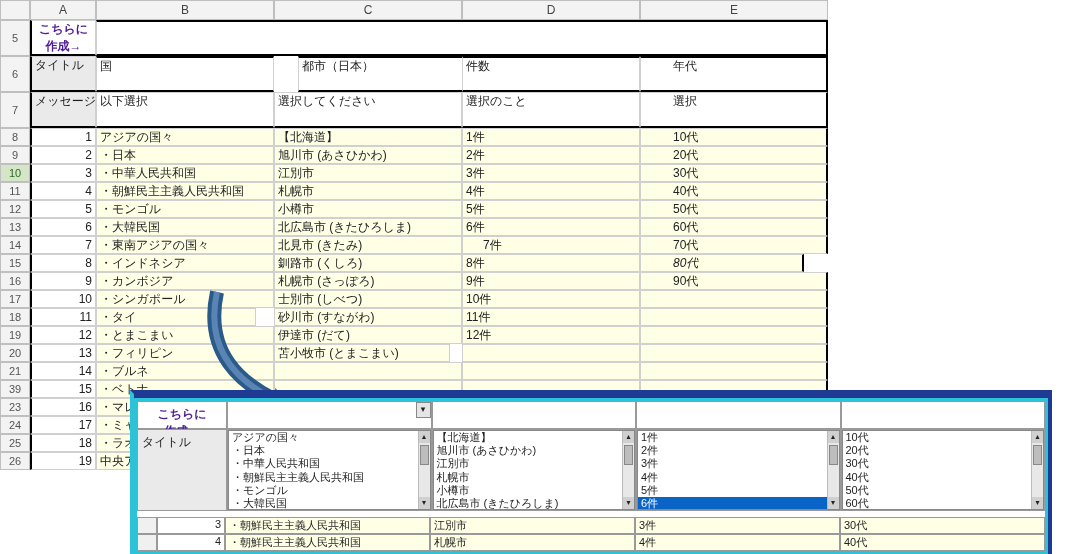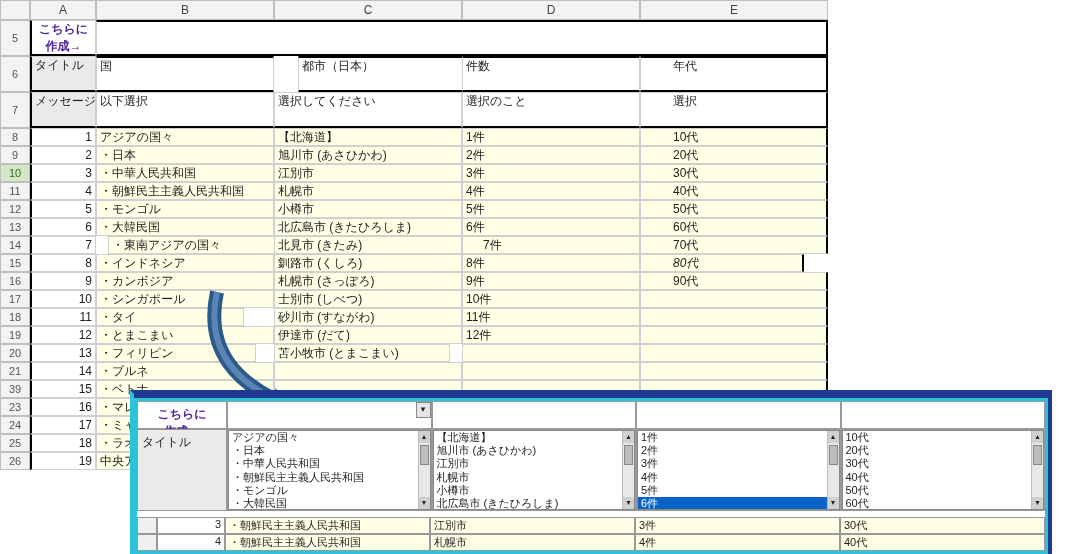--- a/index.html
+++ b/index.html
@@ -189,51 +189,51 @@
       <div class="cell soft" style="left: 96px; top: 200px; width: 178px; height: 18px;">・モンゴル</div>
       <div class="cell soft" style="left: 274px; top: 200px; width: 188px; height: 18px;">小樽市</div>
       <div class="cell soft" style="left: 462px; top: 200px; width: 178px; height: 18px;">5件</div>
       <div class="cell soft thick-r" style="left: 640px; top: 200px; width: 188px; height: 18px;">50代</div>
       <div class="cell num thick-l" style="left: 30px; top: 218px; width: 66px; height: 18px;">6</div>
       <div class="cell soft" style="left: 96px; top: 218px; width: 178px; height: 18px;">・大韓民国</div>
       <div class="cell soft" style="left: 274px; top: 218px; width: 188px; height: 18px;">北広島市 (きたひろしま)</div>
       <div class="cell soft" style="left: 462px; top: 218px; width: 178px; height: 18px;">6件</div>
       <div class="cell soft thick-r" style="left: 640px; top: 218px; width: 188px; height: 18px;">60代</div>
       <div class="cell num thick-l" style="left: 30px; top: 236px; width: 66px; height: 18px;">7</div>
-      <div class="cell soft" style="left: 108px; top: 236px; width: 178px; height: 18px;">・東南アジアの国々</div>
+      <div class="cell soft" style="left: 96px; top: 236px; width: 178px; height: 18px;">・東南アジアの国々</div>
       <div class="cell soft" style="left: 274px; top: 236px; width: 188px; height: 18px;">北見市 (きたみ)</div>
       <div class="cell soft" style="left: 462px; top: 236px; width: 178px; height: 18px; padding-left: 20px;">7件</div>
       <div class="cell soft thick-r" style="left: 640px; top: 236px; width: 188px; height: 18px;">70代</div>
       <div class="cell num thick-l" style="left: 30px; top: 254px; width: 66px; height: 18px;">8</div>
       <div class="cell soft" style="left: 96px; top: 254px; width: 178px; height: 18px;">・インドネシア</div>
       <div class="cell soft" style="left: 274px; top: 254px; width: 188px; height: 18px;">釧路市 (くしろ)</div>
       <div class="cell soft" style="left: 462px; top: 254px; width: 178px; height: 18px;">8件</div>
       <div class="cell soft thick-r" style="left: 640px; top: 254px; width: 164px; height: 18px; font-style: italic;">80代</div>
       <div class="cell num thick-l" style="left: 30px; top: 272px; width: 66px; height: 18px;">9</div>
       <div class="cell soft" style="left: 96px; top: 272px; width: 178px; height: 18px;">・カンボジア</div>
       <div class="cell soft" style="left: 274px; top: 272px; width: 188px; height: 18px;">札幌市 (さっぽろ)</div>
       <div class="cell soft" style="left: 462px; top: 272px; width: 178px; height: 18px;">9件</div>
       <div class="cell soft thick-r" style="left: 640px; top: 272px; width: 188px; height: 18px;">90代</div>
       <div class="cell num thick-l" style="left: 30px; top: 290px; width: 66px; height: 18px;">10</div>
       <div class="cell soft" style="left: 96px; top: 290px; width: 178px; height: 18px;">・シンガポール</div>
       <div class="cell soft" style="left: 274px; top: 290px; width: 188px; height: 18px;">士別市 (しべつ)</div>
       <div class="cell soft" style="left: 462px; top: 290px; width: 178px; height: 18px;">10件</div>
       <div class="cell soft thick-r" style="left: 640px; top: 290px; width: 188px; height: 18px;"></div>
       <div class="cell num thick-l" style="left: 30px; top: 308px; width: 66px; height: 18px;">11</div>
-      <div class="cell soft" style="left: 96px; top: 308px; width: 148px; height: 18px;">・タイ</div>
+      <div class="cell soft" style="left: 96px; top: 308px; width: 160px; height: 18px;">・タイ</div>
       <div class="cell soft" style="left: 274px; top: 308px; width: 188px; height: 18px;">砂川市 (すながわ)</div>
       <div class="cell soft" style="left: 462px; top: 308px; width: 178px; height: 18px;">11件</div>
       <div class="cell soft thick-r" style="left: 640px; top: 308px; width: 188px; height: 18px;"></div>
       <div class="cell num thick-l" style="left: 30px; top: 326px; width: 66px; height: 18px;">12</div>
       <div class="cell soft" style="left: 96px; top: 326px; width: 178px; height: 18px;">・とまこまい</div>
       <div class="cell soft" style="left: 274px; top: 326px; width: 188px; height: 18px;">伊達市 (だて)</div>
       <div class="cell soft" style="left: 462px; top: 326px; width: 178px; height: 18px;">12件</div>
       <div class="cell soft thick-r" style="left: 640px; top: 326px; width: 188px; height: 18px;"></div>
       <div class="cell num thick-l" style="left: 30px; top: 344px; width: 66px; height: 18px;">13</div>
-      <div class="cell soft" style="left: 96px; top: 344px; width: 160px; height: 18px;">・フィリピン</div>
+      <div class="cell soft" style="left: 96px; top: 344px; width: 178px; height: 18px;">・フィリピン</div>
       <div class="cell soft" style="left: 274px; top: 344px; width: 176px; height: 18px;">苫小牧市 (とまこまい)</div>
       <div class="cell soft" style="left: 462px; top: 344px; width: 178px; height: 18px;"></div>
       <div class="cell soft thick-r" style="left: 640px; top: 344px; width: 188px; height: 18px;"></div>
       <div class="cell num thick-l" style="left: 30px; top: 362px; width: 66px; height: 18px;">14</div>
       <div class="cell soft" style="left: 96px; top: 362px; width: 178px; height: 18px;">・ブルネ</div>
       <div class="cell soft" style="left: 274px; top: 362px; width: 188px; height: 18px;"></div>
       <div class="cell soft" style="left: 462px; top: 362px; width: 178px; height: 18px;"></div>
       <div class="cell soft thick-r" style="left: 640px; top: 362px; width: 188px; height: 18px;"></div>
       <div class="cell num thick-l" style="left: 30px; top: 380px; width: 66px; height: 18px;">15</div>
       <div class="cell soft" style="left: 96px; top: 380px; width: 178px; height: 18px;">・ベトナ</div>

